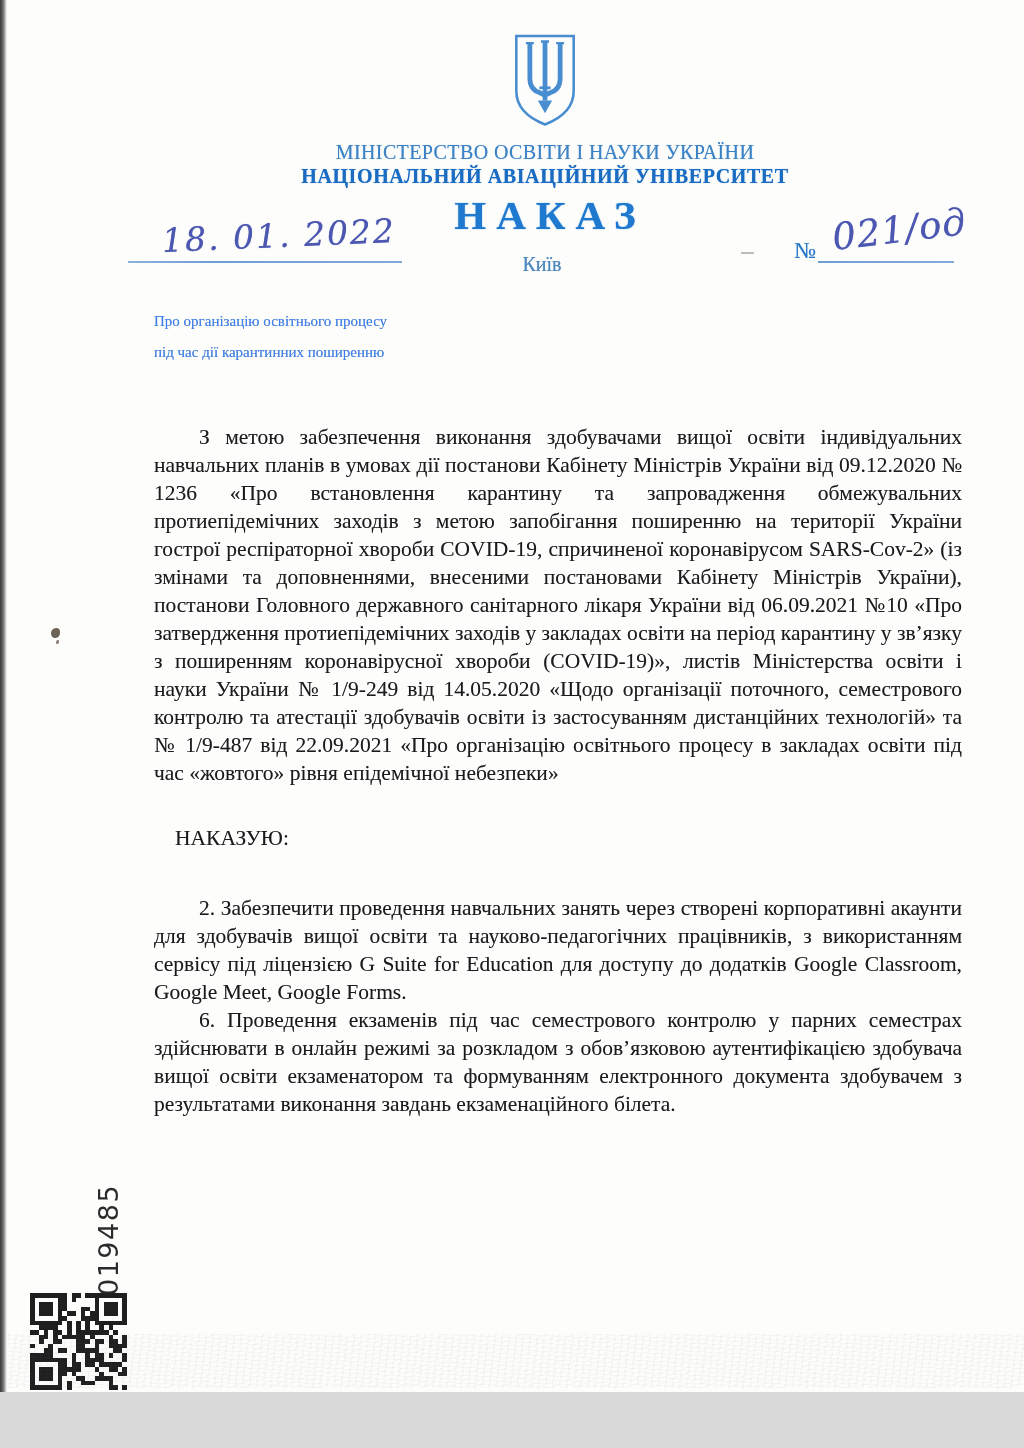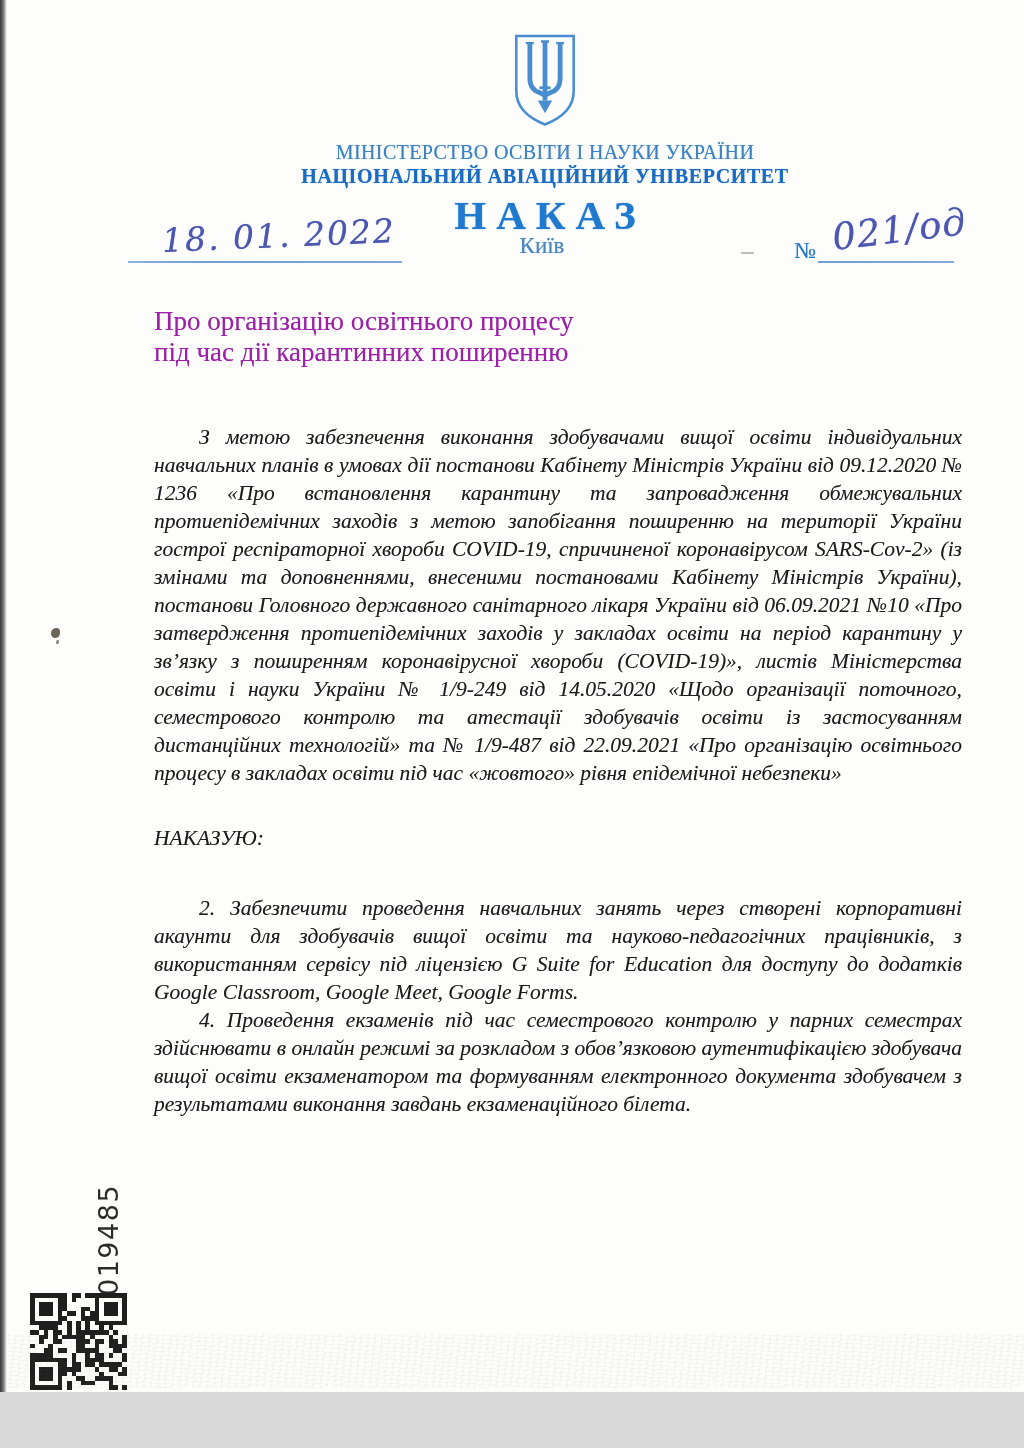--- a/index.html
+++ b/index.html
@@ -39,38 +39,38 @@
     text-shadow:0 0 1.2px rgba(31,121,207,.8);
   }
   .hand {
     font-family:"DejaVu Serif", serif; font-style:italic;
     color:#4b57b0; text-shadow:0 0 .7px rgba(75,87,176,.7);
     white-space:nowrap;
   }
   .date-hand { position:absolute; left:162px; top:216px; font-size:33px; transform:rotate(-2.5deg); letter-spacing:2px; }
   .date-rule { position:absolute; left:128px; top:261px; width:274px; height:2px;
     background:linear-gradient(90deg,#8db1dd,#6f9fd4 30%,#7fa9da); }
-  .city-label { position:absolute; left:462px; top:233px; width:160px; text-align:center;
-    font-size:23px; color:#4a86be; text-shadow:0 0 .7px rgba(74,134,190,.6); }
+  .city-label { position:absolute; left:462px; top:253px; width:160px; text-align:center;
+    font-size:20px; color:#4a86be; text-shadow:0 0 .7px rgba(74,134,190,.6); }
   .dash-artifact { position:absolute; left:741px; top:252px; width:13px; height:2px; background:#bdbdbd; }
   .number-sign { position:absolute; left:794px; top:238px; font-size:23px; color:#2577c8;
     text-shadow:0 0 .7px rgba(37,119,200,.6); }
   .number-hand { position:absolute; left:832px; top:208px; font-size:37px; transform:rotate(-7deg); letter-spacing:1px; }
   .number-rule { position:absolute; left:818px; top:261px; width:136px; height:2px;
     background:linear-gradient(90deg,#6f9fd4,#84abda); }
-  .subject { position:absolute; left:154px; top:306px; font-size:27px; line-height:31px;
-    color:#a21caf; text-shadow:0 0 .5px rgba(0,0,0,.35); }
+  .subject { position:absolute; left:154px; top:306px; font-size:15px; line-height:31px;
+    color:#3b82f6; text-shadow:0 0 .5px rgba(0,0,0,.35); }
   .body-text {
     position:absolute; left:154px; top:423px; width:808px;
     font-size:21.5px; line-height:28px; color:#1b1b1e;
     text-align:justify; text-shadow:0 0 .5px rgba(0,0,0,.32);
   }
-  .body-text p { margin:0; text-indent:45px;font-style:italic; }
+  .body-text p { margin:0; text-indent:45px; }
   .body-text p.preamble { margin-bottom:37px; }
-  .body-text p.order-word { margin-bottom:42px; text-indent:0; }
+  .body-text p.order-word { margin-bottom:42px; text-indent:0;margin-left:21px; }
   .ink-speck { position:absolute; left:51px; top:628px; width:9px; height:10px;
     background:#6d6459; border-radius:58% 42% 52% 48%; box-shadow:2px 9px 0 -3px #8a8178; }
   .reg-number {
     position:absolute; left:93px; top:1296px; transform-origin:0 0; transform:rotate(-90deg);
     font-family:"DejaVu Sans", sans-serif; font-size:27px; color:#2b2b2b; letter-spacing:1.5px;
     white-space:nowrap;
   }
   .qr-block { position:absolute; left:30px; top:1293px; width:97px; height:97px; }
 </style>
 </head>
@@ -108,21 +108,21 @@
 
   <div class="subject">
     <div>Про організацію освітнього процесу</div>
     <div>під час дії карантинних поширенню</div>
   </div>
 
   <div class="body-text">
     <p class="preamble">З метою забезпечення виконання здобувачами вищої освіти індивідуальних навчальних планів в умовах дії постанови Кабінету Міністрів України від 09.12.2020 № 1236 «Про встановлення карантину та запровадження обмежувальних протиепідемічних заходів з метою запобігання поширенню на території України гострої респіраторної хвороби COVID-19, спричиненої коронавірусом SARS-Cov-2» (із змінами та доповненнями, внесеними постановами Кабінету Міністрів України), постанови Головного державного санітарного лікаря України від 06.09.2021 №10 «Про затвердження протиепідемічних заходів у закладах освіти на період карантину у зв’язку з поширенням коронавірусної хвороби (COVID-19)», листів Міністерства освіти і науки України № 1/9-249 від 14.05.2020 «Щодо організації поточного, семестрового контролю та атестації здобувачів освіти із застосуванням дистанційних технологій» та № 1/9-487 від 22.09.2021 «Про організацію освітнього процесу в закладах освіти під час «жовтого» рівня епідемічної небезпеки»</p>
     <p class="order-word">НАКАЗУЮ:</p>
     <p class="item">2. Забезпечити проведення навчальних занять через створені корпоративні акаунти для здобувачів вищої освіти та науково-педагогічних працівників, з використанням сервісу під ліцензією G Suite for Education для доступу до додатків Google Classroom, Google Meet, Google Forms.</p>
-    <p class="item">4. Проведення екзаменів під час семестрового контролю у парних семестрах здійснювати в онлайн режимі за розкладом з обов’язковою аутентифікацією здобувача вищої освіти екзаменатором та формуванням електронного документа здобувачем з результатами виконання завдань екзаменаційного білета.</p>
+    <p class="item">6. Проведення екзаменів під час семестрового контролю у парних семестрах здійснювати в онлайн режимі за розкладом з обов’язковою аутентифікацією здобувача вищої освіти екзаменатором та формуванням електронного документа здобувачем з результатами виконання завдань екзаменаційного білета.</p>
   </div>
 
   <div class="ink-speck"></div>
 
   <div class="reg-number">019485</div>
 
   <svg id="qr-svg" class="qr-block" viewBox="0 0 21 21" shape-rendering="crispEdges">
       <rect x="0" y="0" width="1" height="1" fill="#1f1f1f"></rect>
       <rect x="1" y="0" width="1" height="1" fill="#1f1f1f"></rect>
       <rect x="2" y="0" width="1" height="1" fill="#1f1f1f"></rect>

